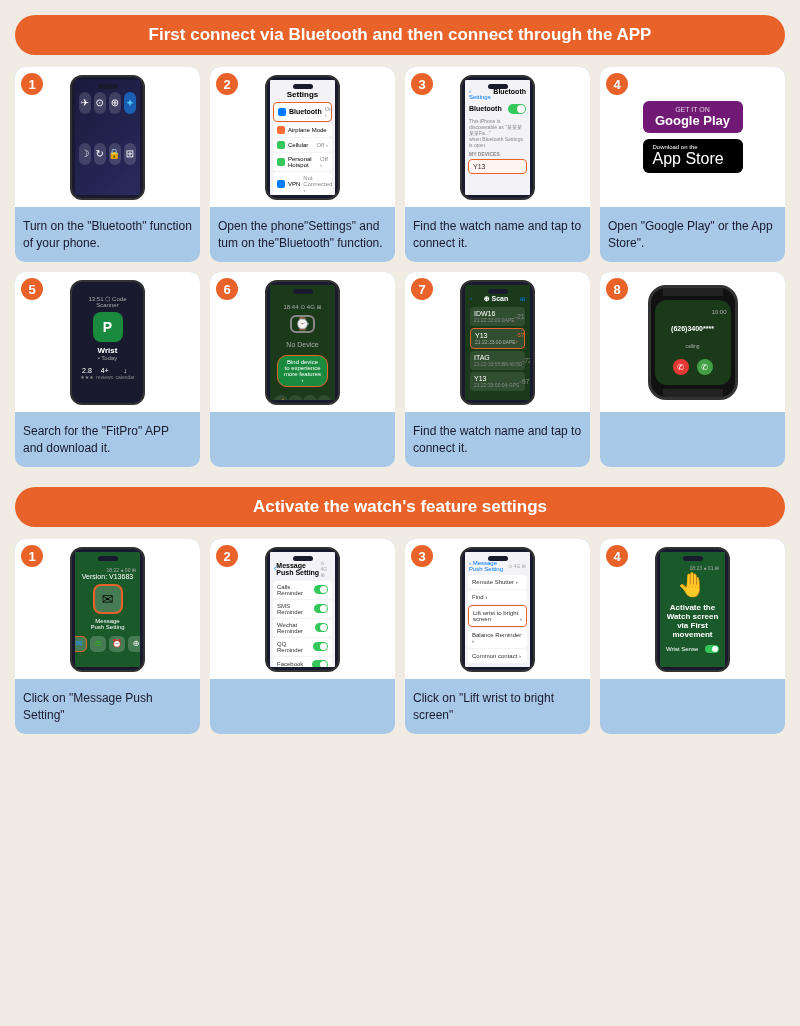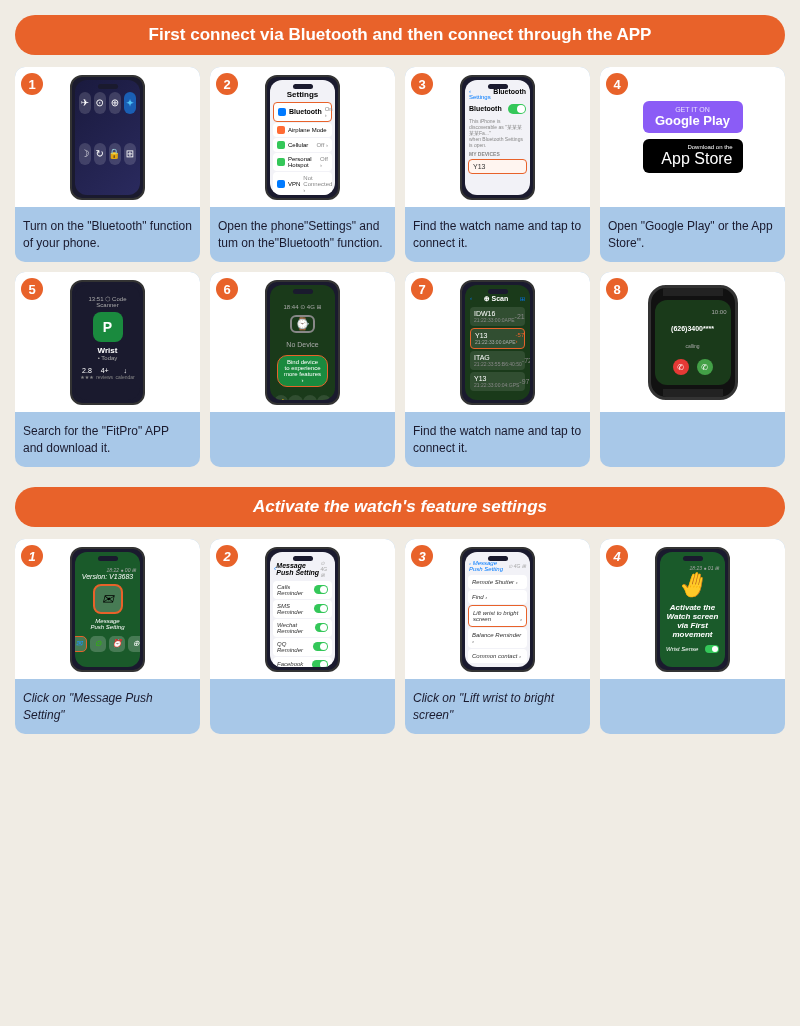--- a/index.html
+++ b/index.html
@@ -82,21 +82,21 @@
       overflow: hidden;
       position: relative;
       display: flex;
       flex-direction: column;
     }
 
     .phone-screen {
       flex: 1;
       background: #5eead4;
       margin: 3px;
-      border-radius: 12px;
+      border-radius: 1px;
       overflow: hidden;
       position: relative;
     }
 
     .phone-notch {
       position: absolute;
       top: 4px;
       left: 50%;
       transform: translateX(-50%);
       width: 20px;
@@ -205,21 +205,21 @@
       display: flex;
       flex-direction: column;
       align-items: center;
       justify-content: center;
       gap: 6px;
       height: 100%;
       padding: 10px;
     }
 
     .store-badge {
-      background: #8b5cf6;
+      background: #701a75;
       border-radius: 6px;
       padding: 5px 10px;
       color: white;
       width: 100px;
       text-align: center;
     }
 
     .store-badge .get-it {
       font-size: 7px;
       opacity: 0.8;
@@ -230,21 +230,21 @@
       font-weight: bold;
       line-height: 1.2;
     }
 
     .store-badge-ios {
       background: black;
       border-radius: 6px;
       padding: 5px 10px;
       color: white;
       width: 100px;
-      text-align: right;
+      text-align: left;
     }
 
     
     .fitpro-screen {
       background: #1a1a2e;
       height: 100%;
       padding: 10px 4px 4px 4px;
     }
 
     .fitpro-header {
@@ -453,21 +453,20 @@
       display: flex;
       align-items: center;
       justify-content: center;
       font-size: 8px;
       color: white;
     }
 
     
     .section2 {
       margin-top: 10px;
-      font-style: italic;
     }
 
     
     .msg-screen {
       background: #f2f2f7;
       height: 100%;
       padding: 6px 0;
     }
 
     .msg-item {

